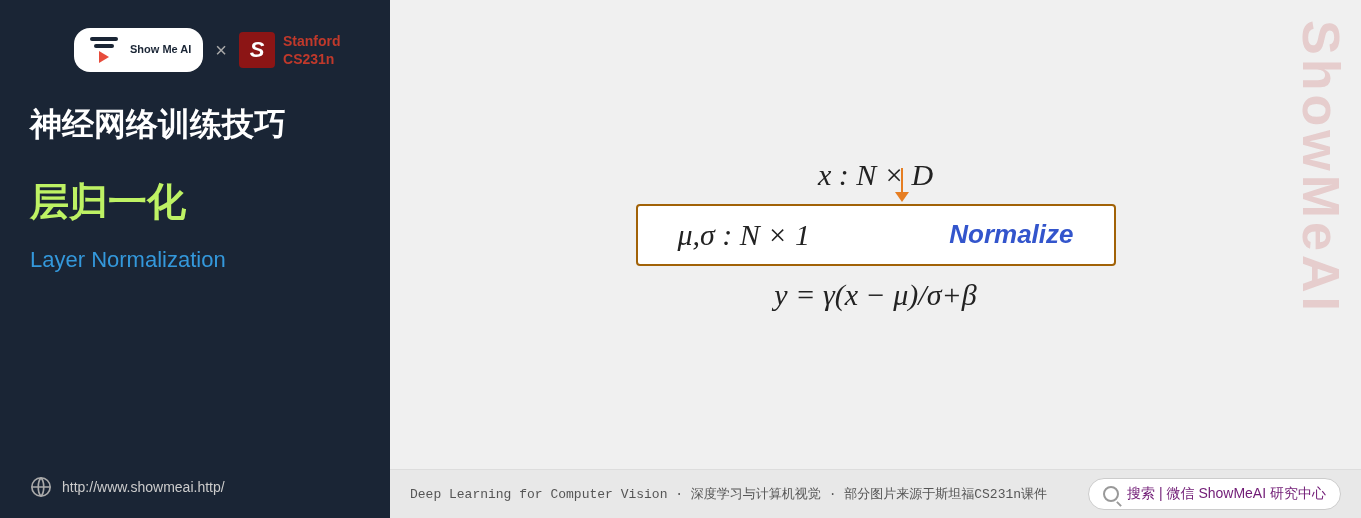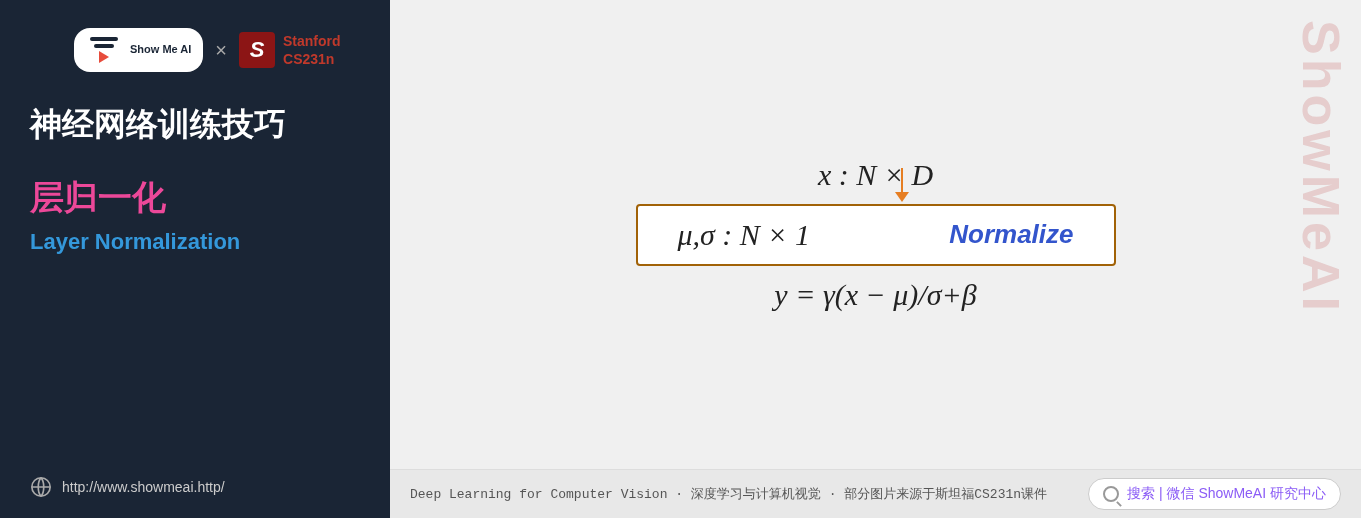--- a/index.html
+++ b/index.html
@@ -109,29 +109,29 @@
 
     .main-title {
       font-size: 32px;
       font-weight: bold;
       color: white;
       margin-bottom: 28px;
       line-height: 1.4;
     }
 
     .subtitle-cn {
-      font-size: 34px;
-      font-weight: bold;
-      color: #ec4899;
-      margin-bottom: 8px;
+      font-size: 39px;
+      font-weight: bold;
+      color: #bef264;
+      margin-bottom: 18px;
     }
 
     .subtitle-en {
       font-size: 22px;
-      font-weight: bold;
+      font-weight: normal;
       color: #3498db;
       margin-bottom: auto;
     }
 
     .website-area {
       display: flex;
       align-items: center;
       gap: 10px;
       margin-top: auto;
       padding-top: 20px;
@@ -259,21 +259,21 @@
 
     .search-box {
       display: flex;
       align-items: center;
       background: white;
       border: 1px solid #ccc;
       border-radius: 20px;
       padding: 6px 14px;
       gap: 8px;
       font-size: 14px;
-      color: #8b5cf6;
+      color: #701a75;
     }
 
     .search-icon-circle {
       width: 16px;
       height: 16px;
       border: 2px solid #999;
       border-radius: 50%;
       position: relative;
     }
     .search-icon-circle::after {

